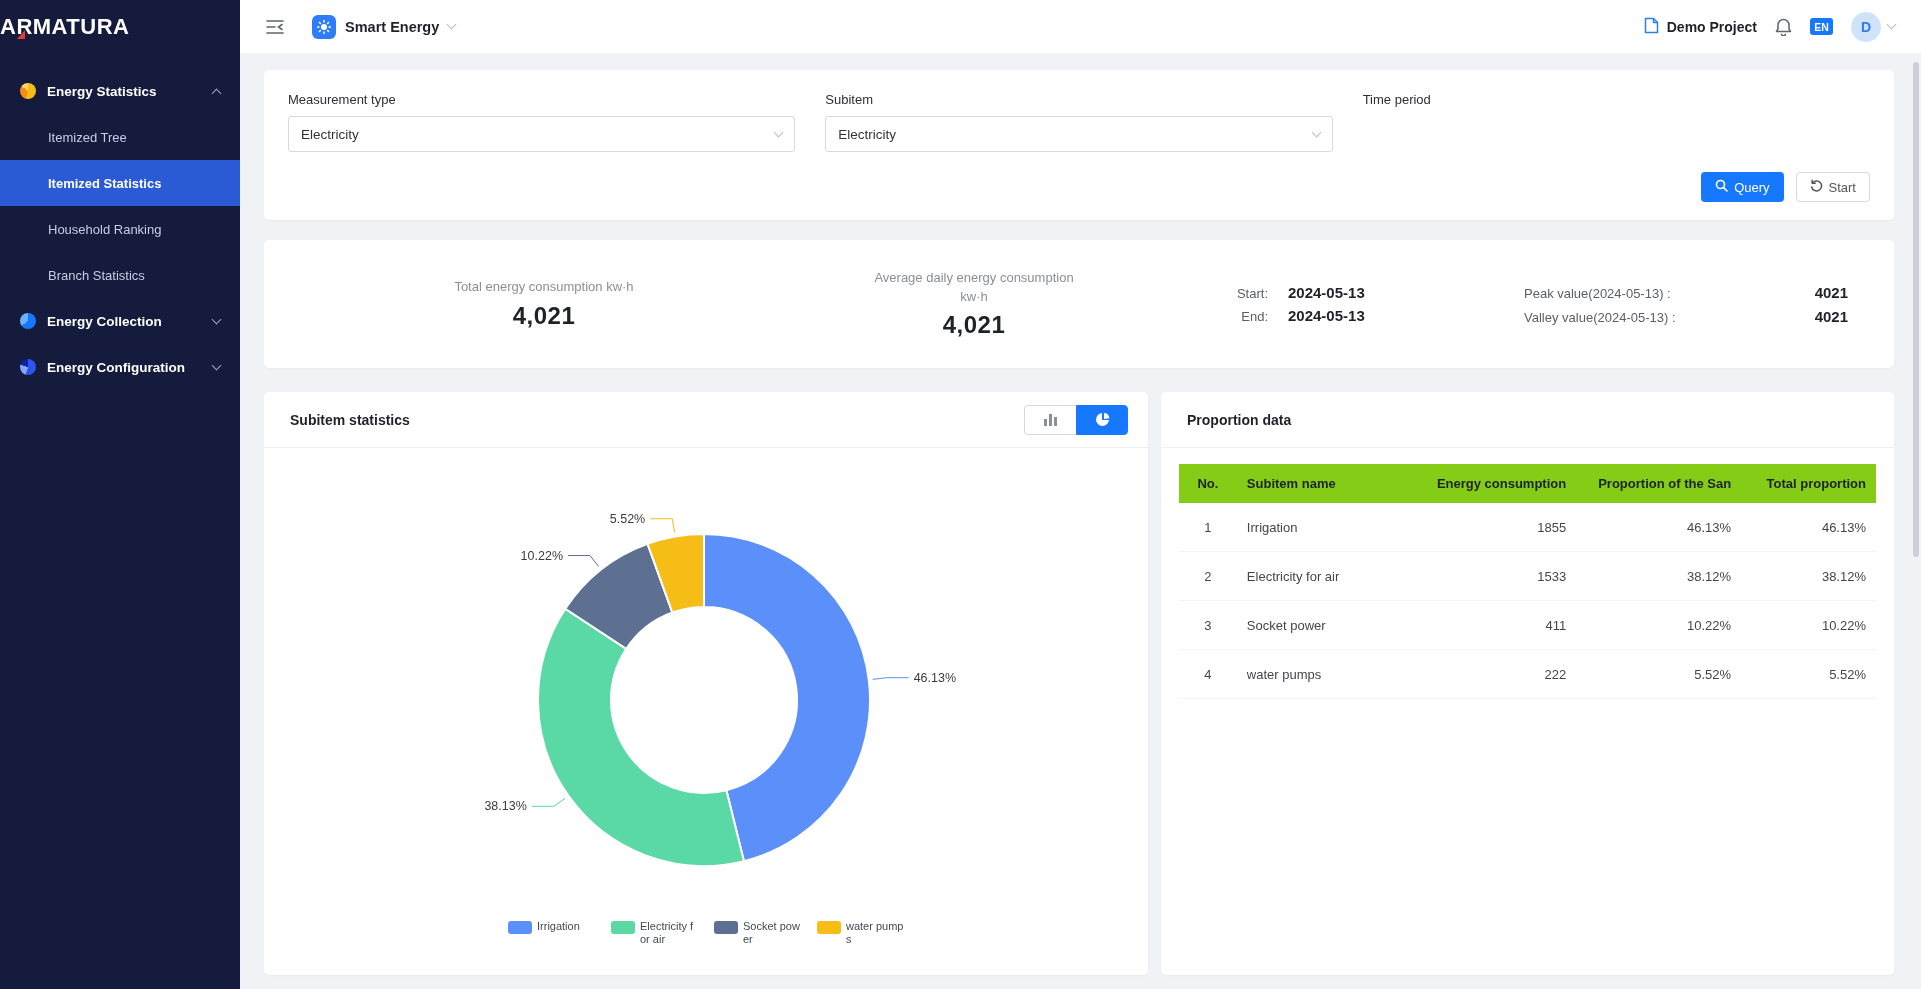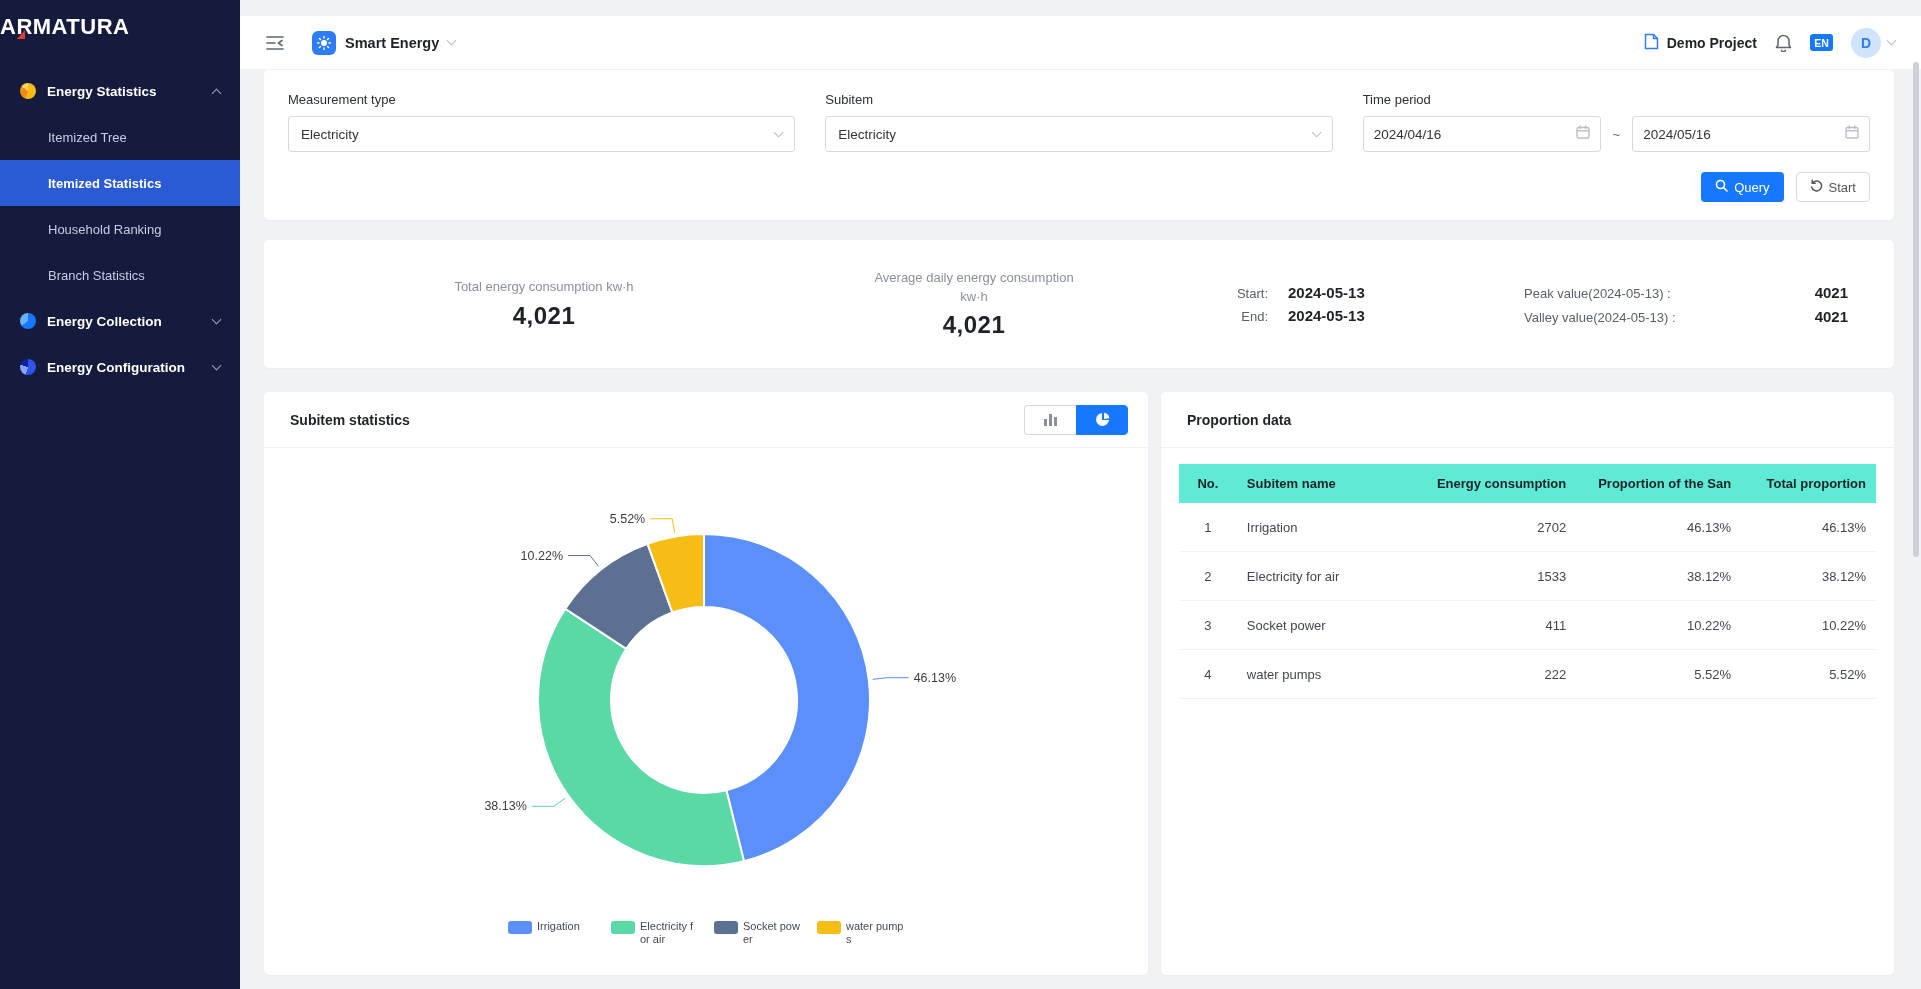--- a/index.html
+++ b/index.html
@@ -24,21 +24,21 @@
   .menu-header .chev { margin-left: auto; }
   .sub-item { height: 46px; display: flex; align-items: center; padding-left: 48px; color: #c6cce3;
     font-size: 13px; cursor: pointer; }
   .sub-item.active { background: #2a5ad4; color: #fff; font-weight: 700; }
   .chev { width: 7px; height: 7px; border-right: 1.6px solid #9aa3c0; border-bottom: 1.6px solid #9aa3c0;
     display: inline-block; flex: none; }
   .chev.up { transform: rotate(-135deg); margin-top: 5px; }
   .chev.down { transform: rotate(45deg); margin-bottom: 4px; }
   .chev.gray { border-color: #b9bdc4; }
   
-  .topbar { position: absolute; left: 240px; top: 16px; right: 0; height: 54px; background: #fff;
+  .topbar { position: absolute; left: 240px; top: 0; right: 0; height: 54px; background: #fff;
     display: flex; align-items: center; padding: 0 26px; border-bottom: 1px solid #f2f3f5; z-index: 10; }
   .collapse-btn { cursor: pointer; display: flex; align-items: center; }
   .app-select { display: flex; align-items: center; gap: 9px; margin-left: 28px; cursor: pointer; }
   .app-icon { width: 24px; height: 24px; border-radius: 6px; background: #2e7cf6;
     display: flex; align-items: center; justify-content: center; }
   .app-name { font-size: 14.5px; font-weight: 700; color: #1f2329; }
   .topbar-right { margin-left: auto; display: flex; align-items: center; gap: 18px; }
   .project { display: flex; align-items: center; gap: 8px; font-size: 14px; font-weight: 600; color: #1f2329; cursor: pointer; }
   .bell { cursor: pointer; display: flex; }
   .lang-badge { width: 23px; height: 17px; background: #1677ff; color: #fff; font-size: 10.5px; font-weight: 700;
@@ -97,21 +97,21 @@
   .tbtn.bar { border-radius: 4px 0 0 4px; border-right: none; }
   .tbtn.pie { border-radius: 0 4px 4px 0; background: #1677ff; border-color: #1677ff; }
   .chart-body { flex: 1; display: flex; flex-direction: column; align-items: center; }
   .pie-label { font-size: 12.5px; fill: #3c3c3c; }
   .legend { display: flex; justify-content: center; gap: 16px; align-items: flex-start; margin-top: 2px; }
   .legend-item { display: flex; gap: 5px; align-items: flex-start; cursor: pointer; }
   .legend-swatch { width: 24px; height: 13px; border-radius: 3px; margin-top: 1px; flex: none; }
   .legend-label { font-size: 11px; color: #434a54; width: 58px; word-break: break-all; line-height: 1.2; }
   
   .ptable { width: calc(100% - 36px); margin: 16px 18px 0; border-collapse: collapse; }
-  .ptable th { background: #5eead4; font-size: 13px; font-weight: 700; color: #1f2329; padding: 12px 10px;
+  .ptable th { background: #84cc16; font-size: 13px; font-weight: 700; color: #1f2329; padding: 12px 10px;
     text-align: left; white-space: nowrap; }
   .ptable td { font-size: 13px; color: #42464e; padding: 16.5px 10px; border-bottom: 1px solid #f2f3f5; }
   .ptable .c { text-align: center; }
   .ptable .r { text-align: right; }
   
   .scroll-thumb { position: absolute; right: 2px; top: 62px; width: 6px; height: 495px;
     background: #cdd0d6; border-radius: 3px; z-index: 40; cursor: pointer; }
 </style>
 </head>
 <body>
@@ -219,45 +219,20 @@
       </div>
       <div class="fgroup">
         <div class="flabel">Subitem</div>
         <div class="fselect">
           <span>Electricity</span>
           <span class="chev down gray"></span>
         </div>
       </div>
       <div class="fgroup">
         <div class="flabel">Time period</div>
-        <div class="date-wrap">
-          <div class="date-input">
-            <input readonly="" value="2024/04/16" style="">
-            <span>
-              <svg width="14" height="14" viewBox="0 0 14 14">
-                  <rect x="1" y="2.5" width="12" height="10.5" rx="1.5" fill="none" stroke="#b9bdc4" stroke-width="1.4"></rect>
-                  <line x1="1" y1="5.8" x2="13" y2="5.8" stroke="#b9bdc4" stroke-width="1.4"></line>
-                  <line x1="4.2" y1="1" x2="4.2" y2="3.5" stroke="#b9bdc4" stroke-width="1.4" stroke-linecap="round"></line>
-                  <line x1="9.8" y1="1" x2="9.8" y2="3.5" stroke="#b9bdc4" stroke-width="1.4" stroke-linecap="round"></line>
-                </svg>
-            </span>
-          </div>
-          <span class="date-sep">~</span>
-          <div class="date-input">
-            <input readonly="" value="2024/05/16" style="">
-            <span>
-              <svg width="14" height="14" viewBox="0 0 14 14">
-                  <rect x="1" y="2.5" width="12" height="10.5" rx="1.5" fill="none" stroke="#b9bdc4" stroke-width="1.4"></rect>
-                  <line x1="1" y1="5.8" x2="13" y2="5.8" stroke="#b9bdc4" stroke-width="1.4"></line>
-                  <line x1="4.2" y1="1" x2="4.2" y2="3.5" stroke="#b9bdc4" stroke-width="1.4" stroke-linecap="round"></line>
-                  <line x1="9.8" y1="1" x2="9.8" y2="3.5" stroke="#b9bdc4" stroke-width="1.4" stroke-linecap="round"></line>
-                </svg>
-            </span>
-          </div>
-        </div>
       </div>
     </div>
     <div class="btn-row">
       <button class="btn btn-primary">
         <span>
           <svg width="13" height="13" viewBox="0 0 13 13">
               <circle cx="5.5" cy="5.5" r="4" fill="none" stroke="#fff" stroke-width="1.6"></circle>
               <line x1="8.6" y1="8.6" x2="12" y2="12" stroke="#fff" stroke-width="1.6" stroke-linecap="round"></line>
             </svg>
         </span>
@@ -385,21 +360,21 @@
             <th>Subitem name</th>
             <th class="r">Energy consumption</th>
             <th class="r">Proportion of the San</th>
             <th class="r">Total proportion</th>
           </tr>
         </thead>
         <tbody>
           <tr>
             <td class="c">1</td>
             <td>Irrigation</td>
-            <td class="r">2702</td>
+            <td class="r">1855</td>
             <td class="r">46.13%</td>
             <td class="r">46.13%</td>
           </tr>
           <tr>
             <td class="c">2</td>
             <td>Electricity for air</td>
             <td class="r">1533</td>
             <td class="r">38.12%</td>
             <td class="r">38.12%</td>
           </tr>

